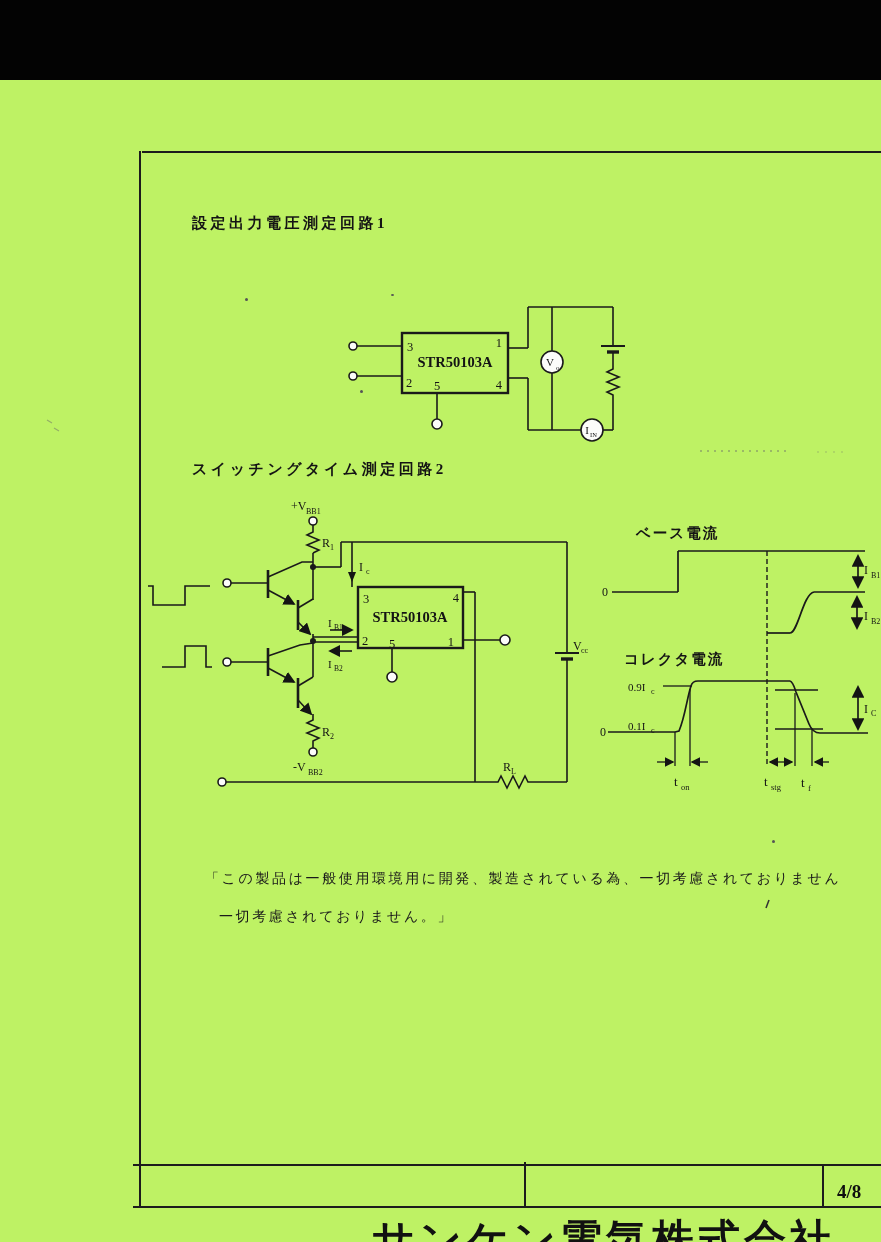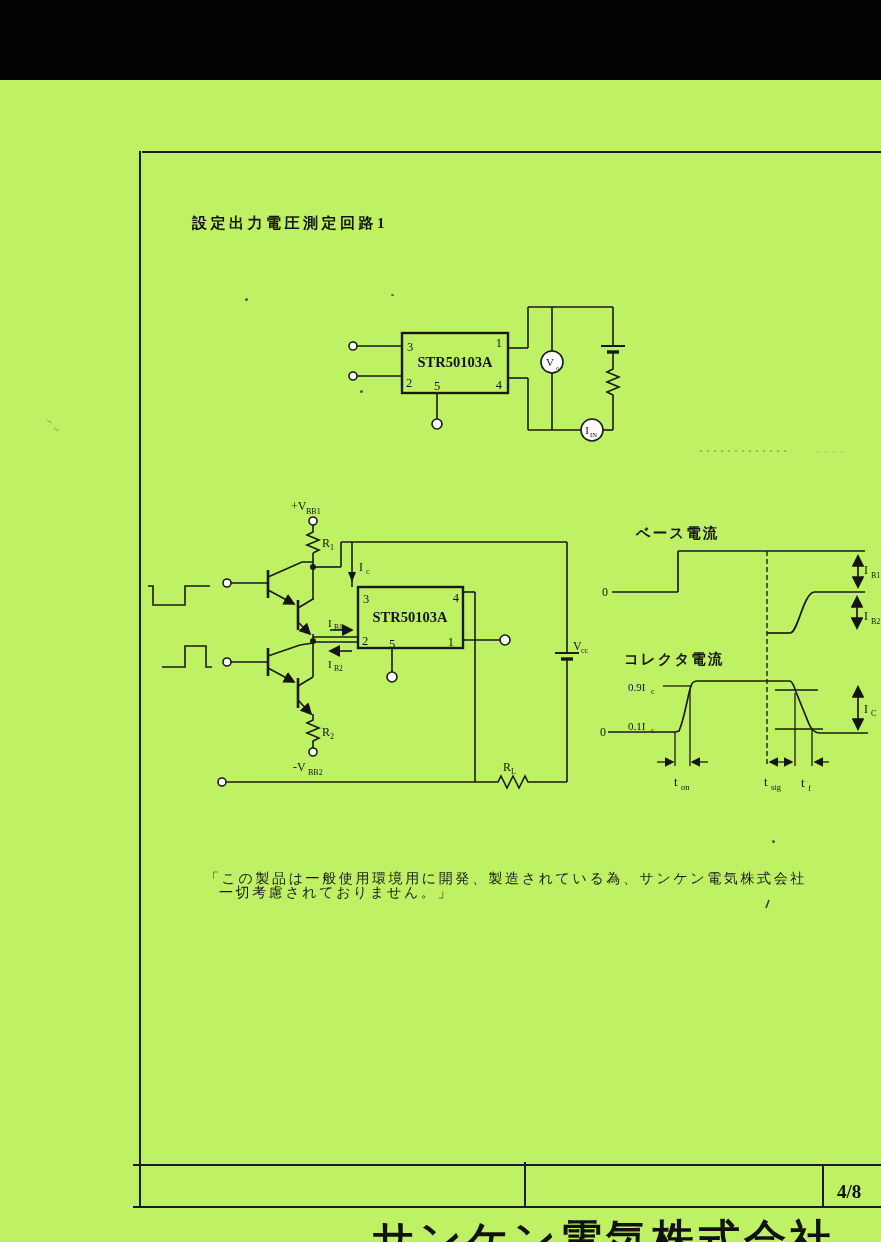--- a/index.html
+++ b/index.html
@@ -27,20 +27,21 @@
 <body>
 
 <div class="page">
 
   <div class="abs band"></div>
 
   <div class="abs hline" style="left:142px;top:151px;width:739px;"></div>
   <div class="abs vline" style="left:139px;top:151px;height:1057px;"></div>
 
   <div class="abs h-title" style="left:192px;top:214px;">設定出力電圧測定回路1</div>
+  <div class="abs h-title" style="left:192px;top:460px;">スイッチングタイム測定回路2</div>
 
   <svg width="881" height="1242" viewBox="0 0 881 1242">
     <defs>
       <marker id="ah" viewBox="0 0 10 10" refX="8.5" refY="5" markerWidth="7.5" markerHeight="7.5" orient="auto-start-reverse">
         <path d="M0,0 L10,5 L0,10 z" fill="#141414"></path>
       </marker>
     </defs>
 
     <g stroke="#1a1a1a" stroke-width="1.6" fill="none">
       <circle cx="353" cy="346" r="4" fill="#fcfcfa"></circle>
@@ -227,22 +228,22 @@
     </g>
 
     <g stroke="#6a6a6a">
       <line x1="700" y1="451" x2="790" y2="451" stroke-width="1.4" stroke-dasharray="2,5" opacity="0.55"></line>
       <line x1="817" y1="452" x2="845" y2="452" stroke-width="1" stroke-dasharray="2,6" opacity="0.4"></line>
       <path d="M769,900 l-3,8" stroke="#333" stroke-width="1.6" fill="none"></path>
       <path d="M47,420 l5,3 M54,428 l5,3" stroke-width="1.2" opacity="0.5"></path>
     </g>
   </svg>
 
-  <div class="abs note" style="left:205px;top:870px;">「この製品は一般使用環境用に開発、製造されている為、サンケン電気株式会社</div>
-  <div class="abs note" style="left:219px;top:884px;">一切考慮されておりません。」</div>
+  <div class="abs note" style="left:205px;top:870px;">「この製品は一般使用環境用に開発、製造されている為、一切考慮されておりません</div>
+  <div class="abs note" style="left:219px;top:908px;">一切考慮されておりません。」</div>
 
   <div class="speck" style="left:245px;top:298px;width:3px;height:3px;"></div>
   <div class="speck" style="left:391px;top:294px;width:3px;height:2px;"></div>
   <div class="speck" style="left:360px;top:390px;width:3px;height:3px;"></div>
   <div class="speck" style="left:772px;top:840px;width:3px;height:3px;"></div>
 
   <div class="abs hline" style="left:133px;top:1164px;width:748px;"></div>
   <div class="abs hline" style="left:133px;top:1206px;width:748px;"></div>
   <div class="abs vline" style="left:524px;top:1162px;height:46px;"></div>
   <div class="abs vline" style="left:822px;top:1164px;height:44px;"></div>

